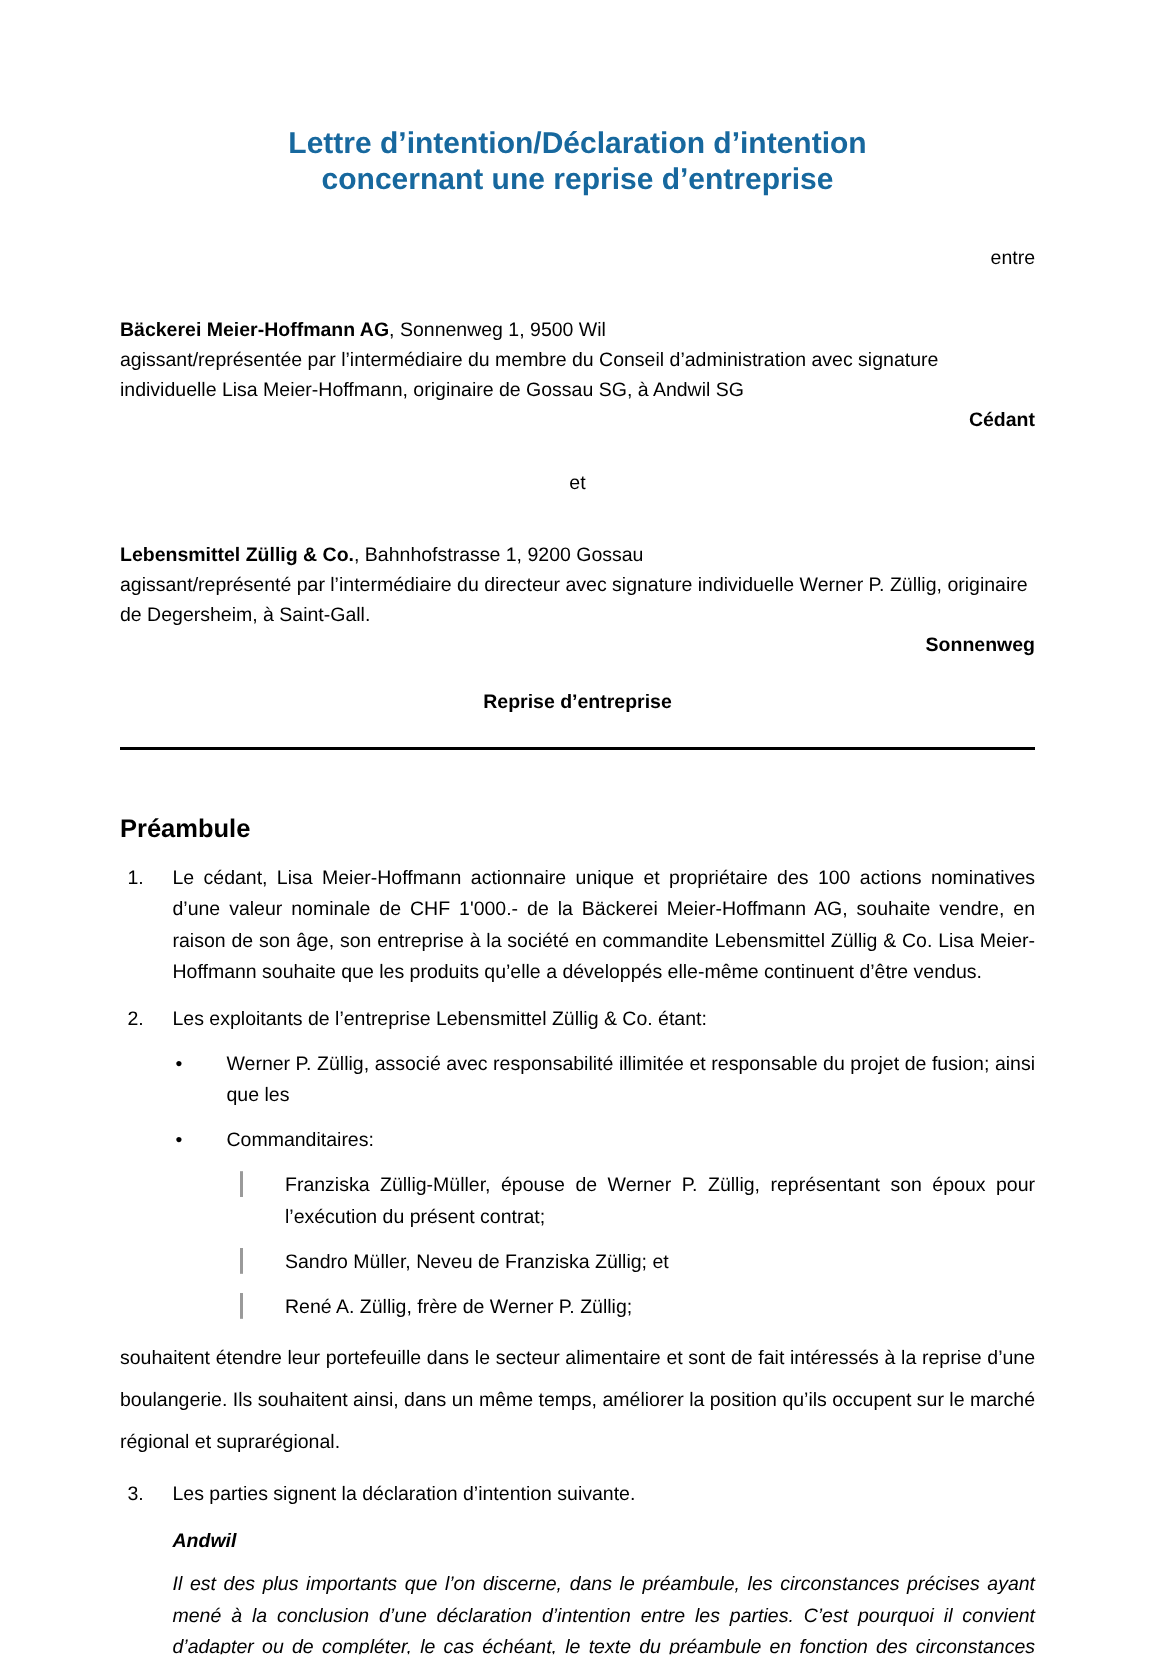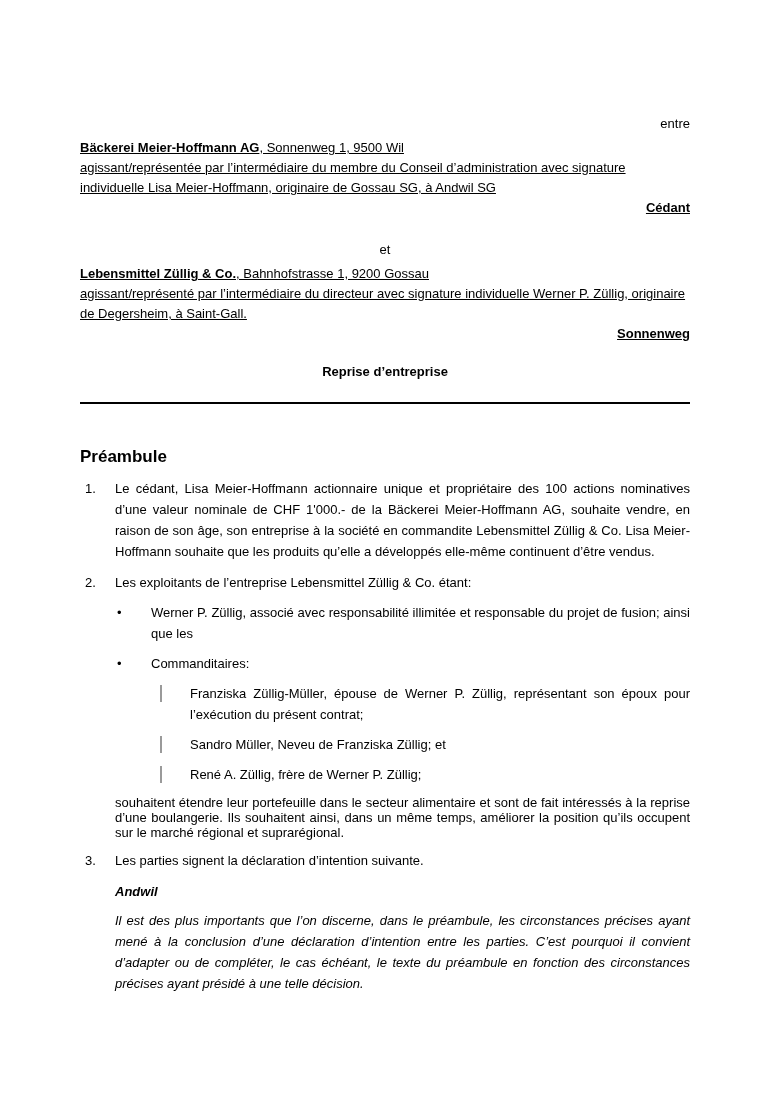--- a/index.html
+++ b/index.html
@@ -7,46 +7,50 @@
     width:770px;height:1103px;background:#ffffff;box-sizing:border-box;
     padding:84px 80px 0 80px;overflow:hidden;
     font-family:"Liberation Sans","DejaVu Sans",sans-serif;
     font-size:13px;color:#000;
   }
   .title{
     margin:0;text-align:center;font-weight:bold;
     font-size:20px;line-height:24px;color:#17689E;
   }
   .entre{margin-top:30px;text-align:right;line-height:20px;}
-  .party{margin-top:4px;line-height:20px;text-decoration:underline;}
+  .party{margin-top:28px;line-height:20px;}
   .party-name{font-weight:bold;}
   .party-role{font-weight:bold;text-align:right;line-height:20px;}
   .et{margin-top:22px;text-align:center;line-height:20px;}
   .subject{margin-top:18px;text-align:center;font-weight:bold;line-height:20px;}
   .rule{margin-top:20px;border:0;border-top:2px solid #000;height:0;}
   .preamble-heading{margin-top:42px;font-size:17px;font-weight:bold;line-height:22px;}
   .li{display:flex;margin-top:10px;line-height:21px;}
   .num{flex:0 0 35px;box-sizing:border-box;padding-left:5px;}
   .litext{flex:1;text-align:justify;}
   .bullet-row{display:flex;margin-left:37px;margin-top:9px;line-height:21px;}
   .bmark{flex:0 0 34px;}
   .btext{flex:1;text-align:justify;}
   .sub-row{display:flex;margin-left:80px;margin-top:9px;line-height:21px;}
   .smark{flex:0 0 30px;}
   .square{width:5px;height:5px;background:#7f7f7f;margin-top:8px;border:1px solid #9a9a9a;box-sizing:border-box;}
   .stext{flex:1;text-align:justify;}
-  .cont{margin-left:35px;margin-top:10px;text-align:justify;line-height:15px;}
+  .cont{margin-top:10px;text-align:justify;line-height:28px;}
   .mention-h{margin-left:35px;margin-top:10px;font-weight:bold;font-style:italic;line-height:21px;}
   .mention-p{margin-left:35px;margin-top:8px;font-style:italic;text-align:justify;line-height:21px;}
 </style>
 </head>
 <body>
 
 <div class="page">
 
+  <h1 class="title">
+    <span>Lettre d’intention/Déclaration d’intention</span><br>
+    <span>concernant une reprise d’entreprise</span>
+  </h1>
 
   <div class="entre">entre</div>
 
   <div class="party">
     <div><span class="party-name">Bäckerei Meier-Hoffmann AG</span><span>, Sonnenweg 1, 9500 Wil</span></div>
     <div>agissant/représentée par l’intermédiaire du membre du Conseil d’administration avec signature individuelle Lisa Meier-Hoffmann, originaire de Gossau SG, à Andwil SG</div>
     <div class="party-role">Cédant</div>
   </div>
 
   <div class="et">et</div>

